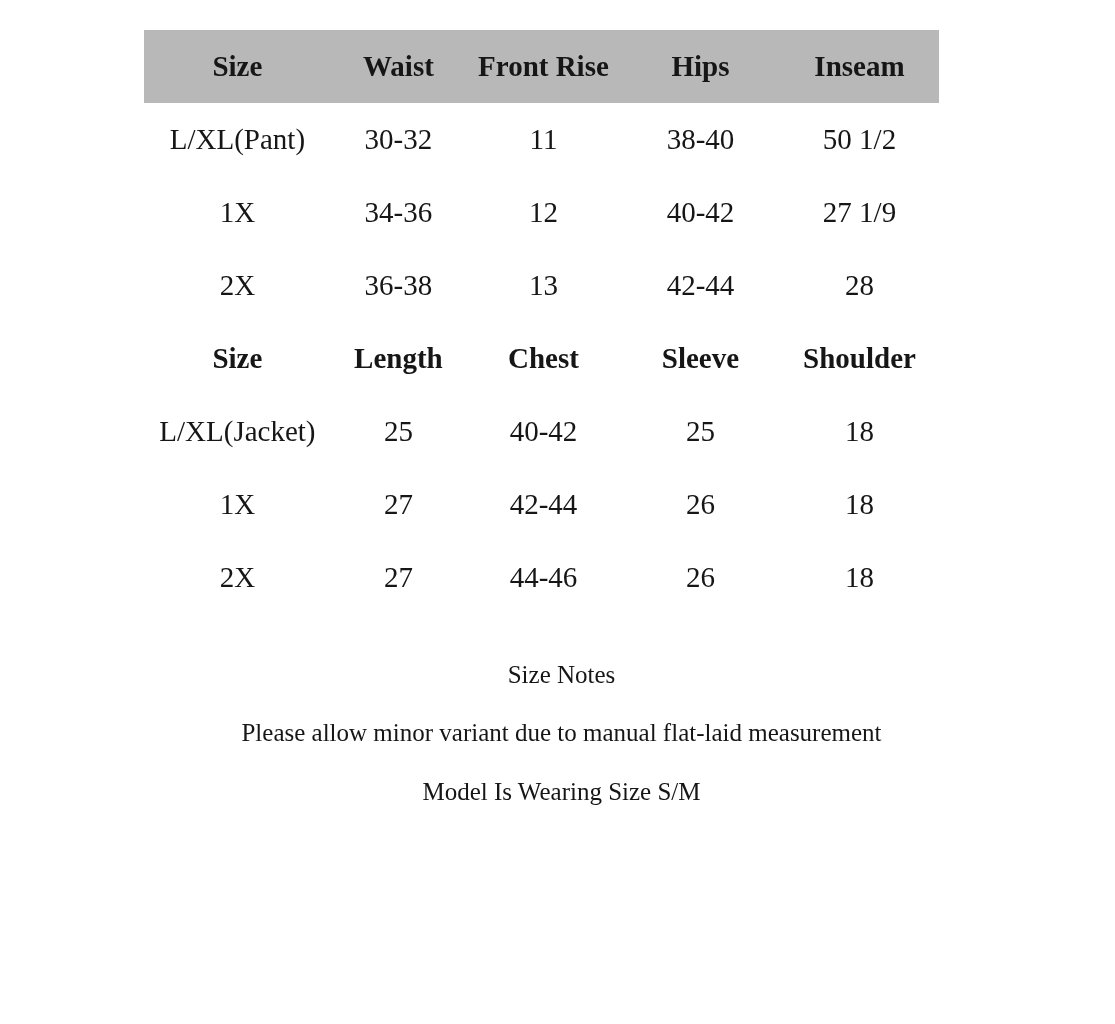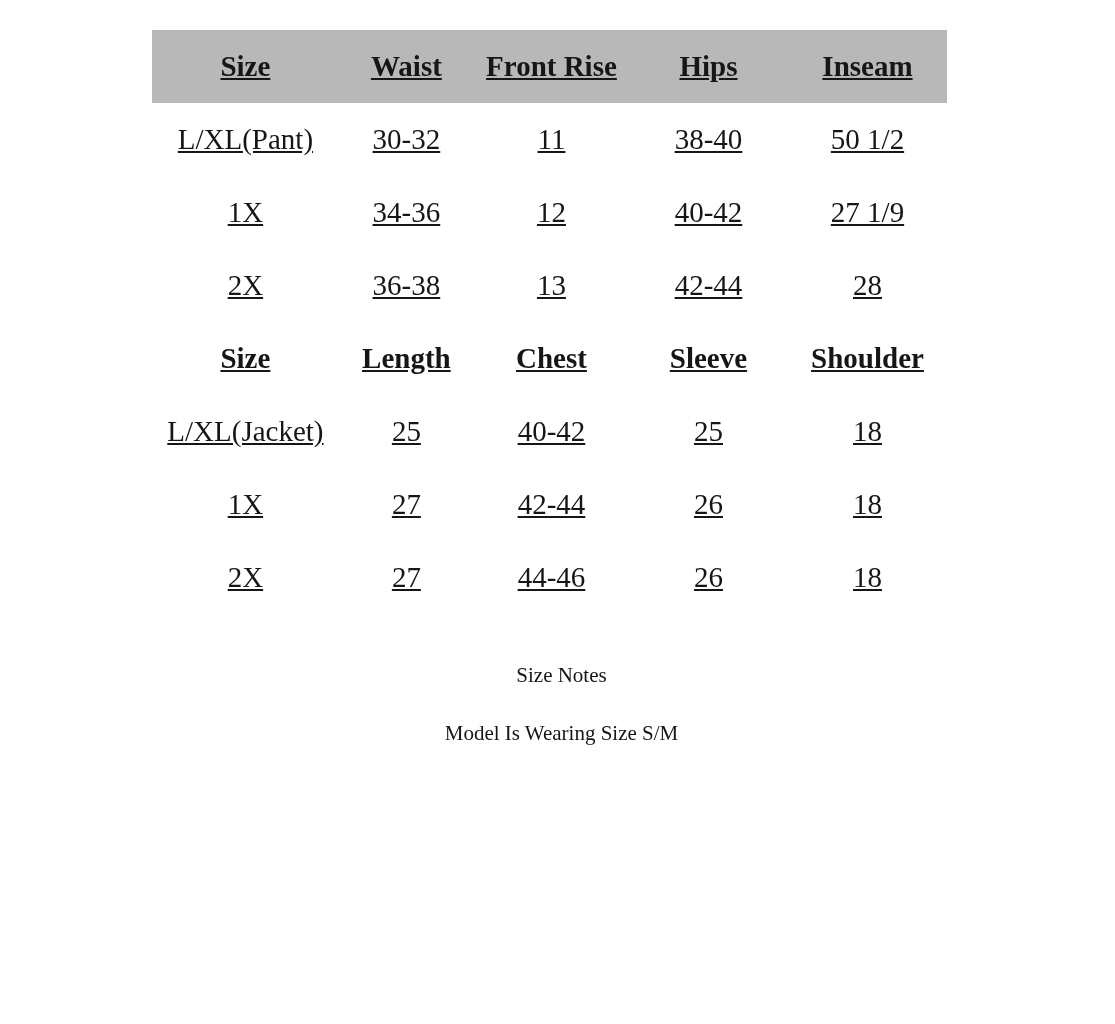--- a/index.html
+++ b/index.html
@@ -10,27 +10,26 @@
   body {
     width: 1115px;
     height: 1024px;
     position: relative;
     font-family: "Liberation Serif", "DejaVu Serif", serif;
     color: #161616;
     overflow: hidden;
   }
   .size-table {
     position: absolute;
-    left: 152px;
+    left: 144px;
     top: 30px;
     width: 795px;
     height: 584px;
     border-collapse: collapse;
     table-layout: fixed;
-    text-decoration: underline;
   }
   .size-table col.c1 { width: 23.5%; }
   .size-table col.c2 { width: 17%; }
   .size-table col.c3 { width: 19.5%; }
   .size-table col.c4 { width: 20%; }
   .size-table col.c5 { width: 20%; }
   .size-table th, .size-table td {
     text-align: center;
     vertical-align: middle;
     padding: 0;
@@ -44,21 +43,21 @@
   .notes {
     position: absolute;
     left: 0;
     top: 646px;
     width: 1115px;
     text-align: center;
   }
   .note-line {
     height: 58.3px;
     line-height: 58.3px;
-    font-size: 21px;
+    font-size: 25px;
     white-space: nowrap;
     margin-left: 8px;
   }
 </style>
 </head>
 <body>
 
 <table class="size-table">
   <colgroup>
     <col class="c1">
@@ -122,14 +121,15 @@
       <td>27</td>
       <td>44-46</td>
       <td>26</td>
       <td>18</td>
     </tr>
   </tbody>
 </table>
 
 <div class="notes">
   <div class="note-line">Size Notes</div>
+  <div class="note-line">Please allow minor variant due to manual flat-laid measurement</div>
   <div class="note-line">Model Is Wearing Size S/M</div>
 </div>
 
 </body></html>

